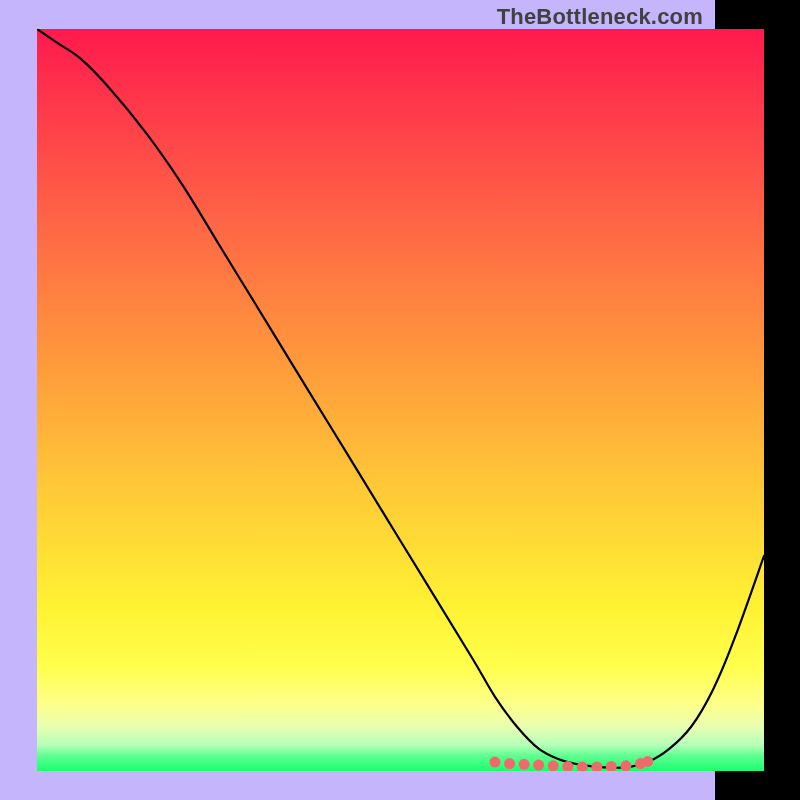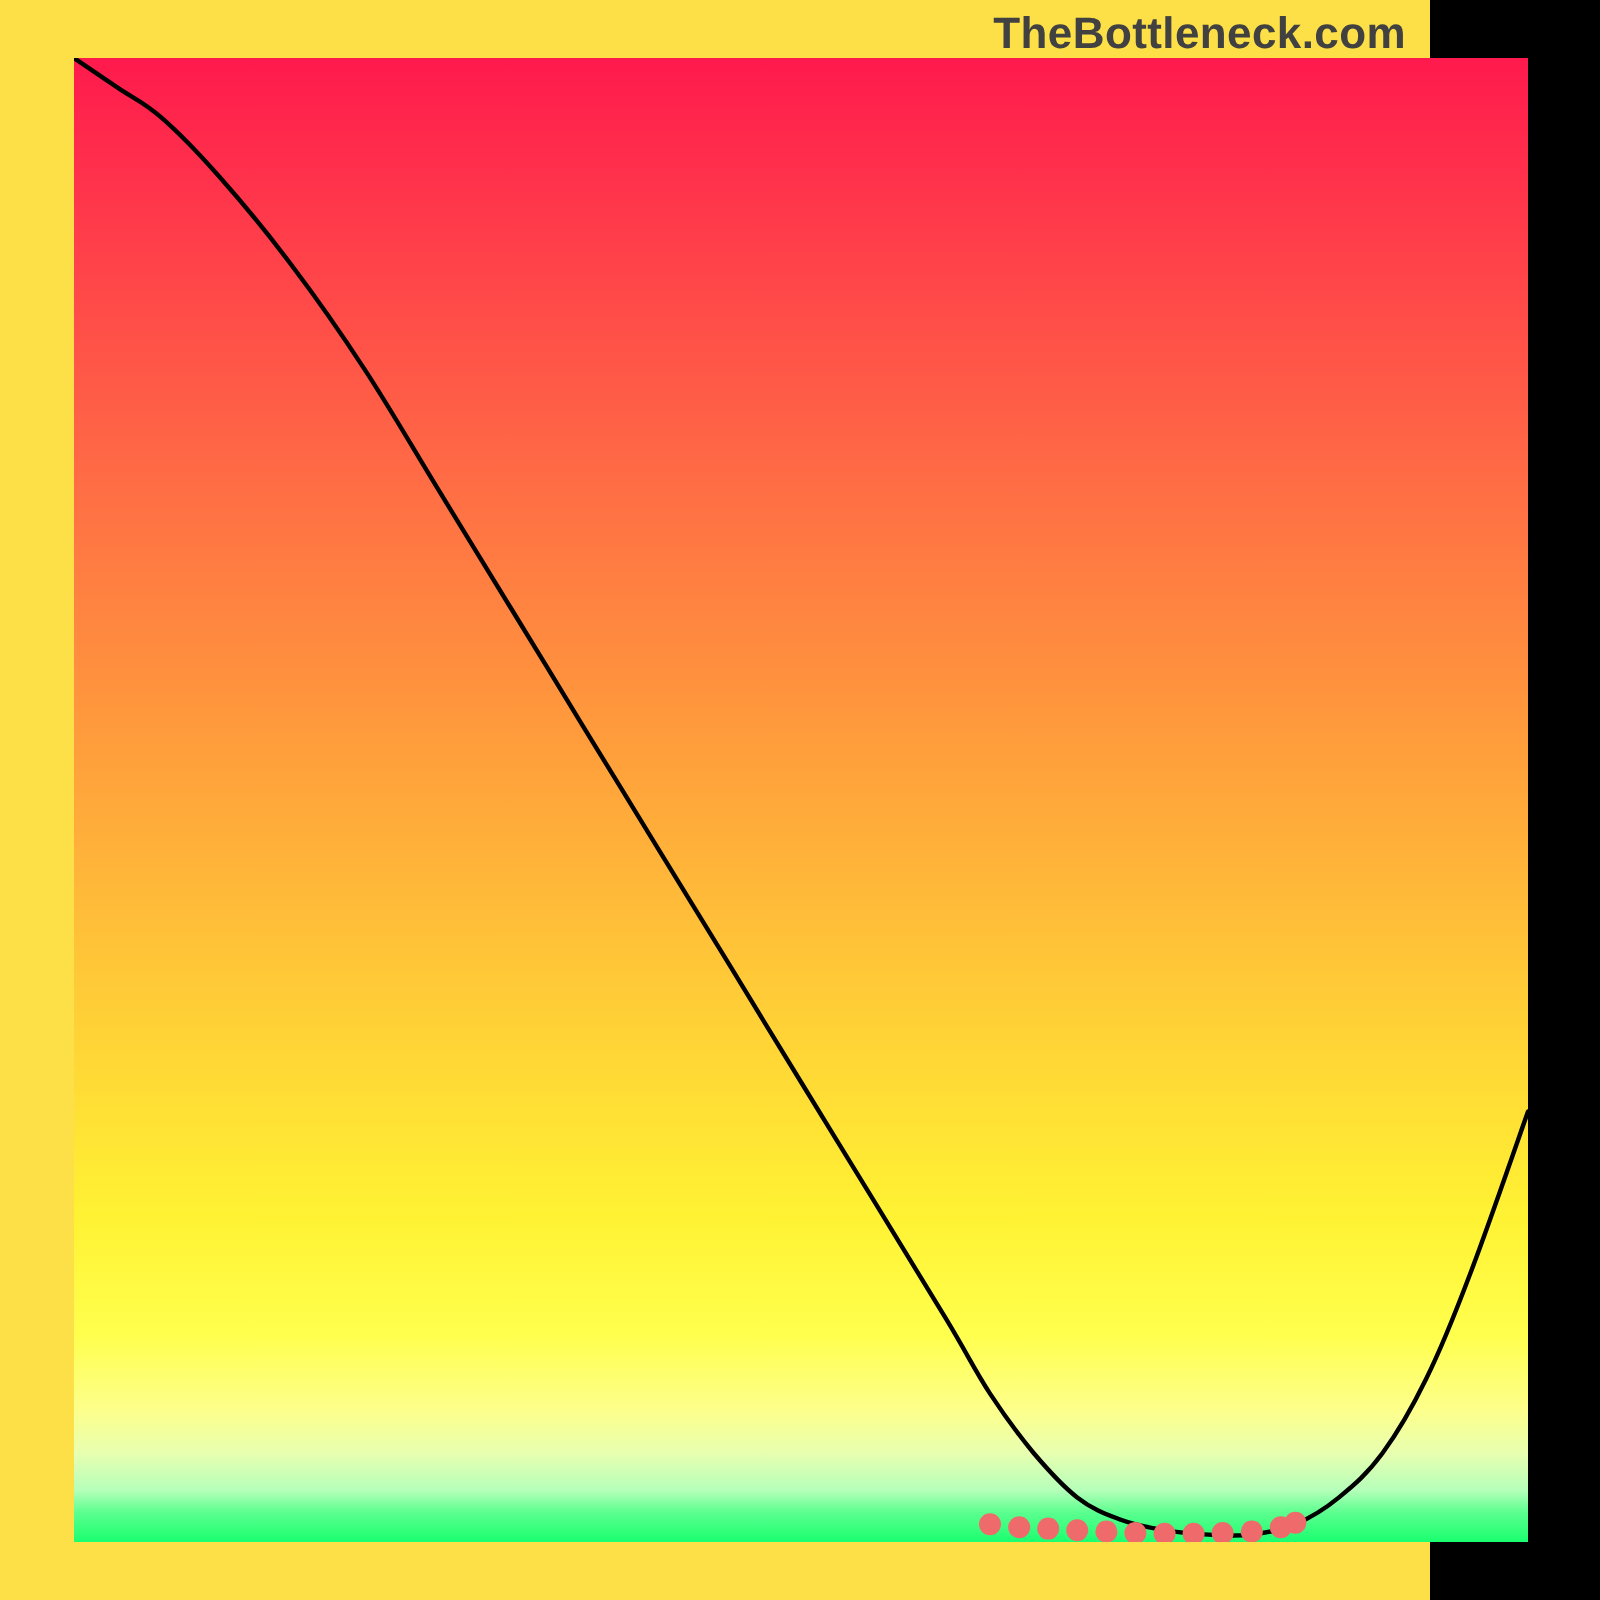--- a/index.html
+++ b/index.html
@@ -1,21 +1,21 @@
 <!DOCTYPE html>
 <html><head>
 <meta charset="utf-8">
 <style>
   * { margin: 0; padding: 0; box-sizing: border-box; }
   html, body { width: 800px; height: 800px; overflow: hidden; background: #000; }
   .canvas {
     position: relative;
     width: 715px;
     height: 800px;
-    background: #fde047;
+    background: #c4b5fd;
   }
   .watermark {
     position: absolute;
     top: 4px;
     right: 12px;
     font-family: Arial, Helvetica, sans-serif;
     font-size: 22px;
     font-weight: 600;
     color: #414141;
     letter-spacing: 0.2px;

